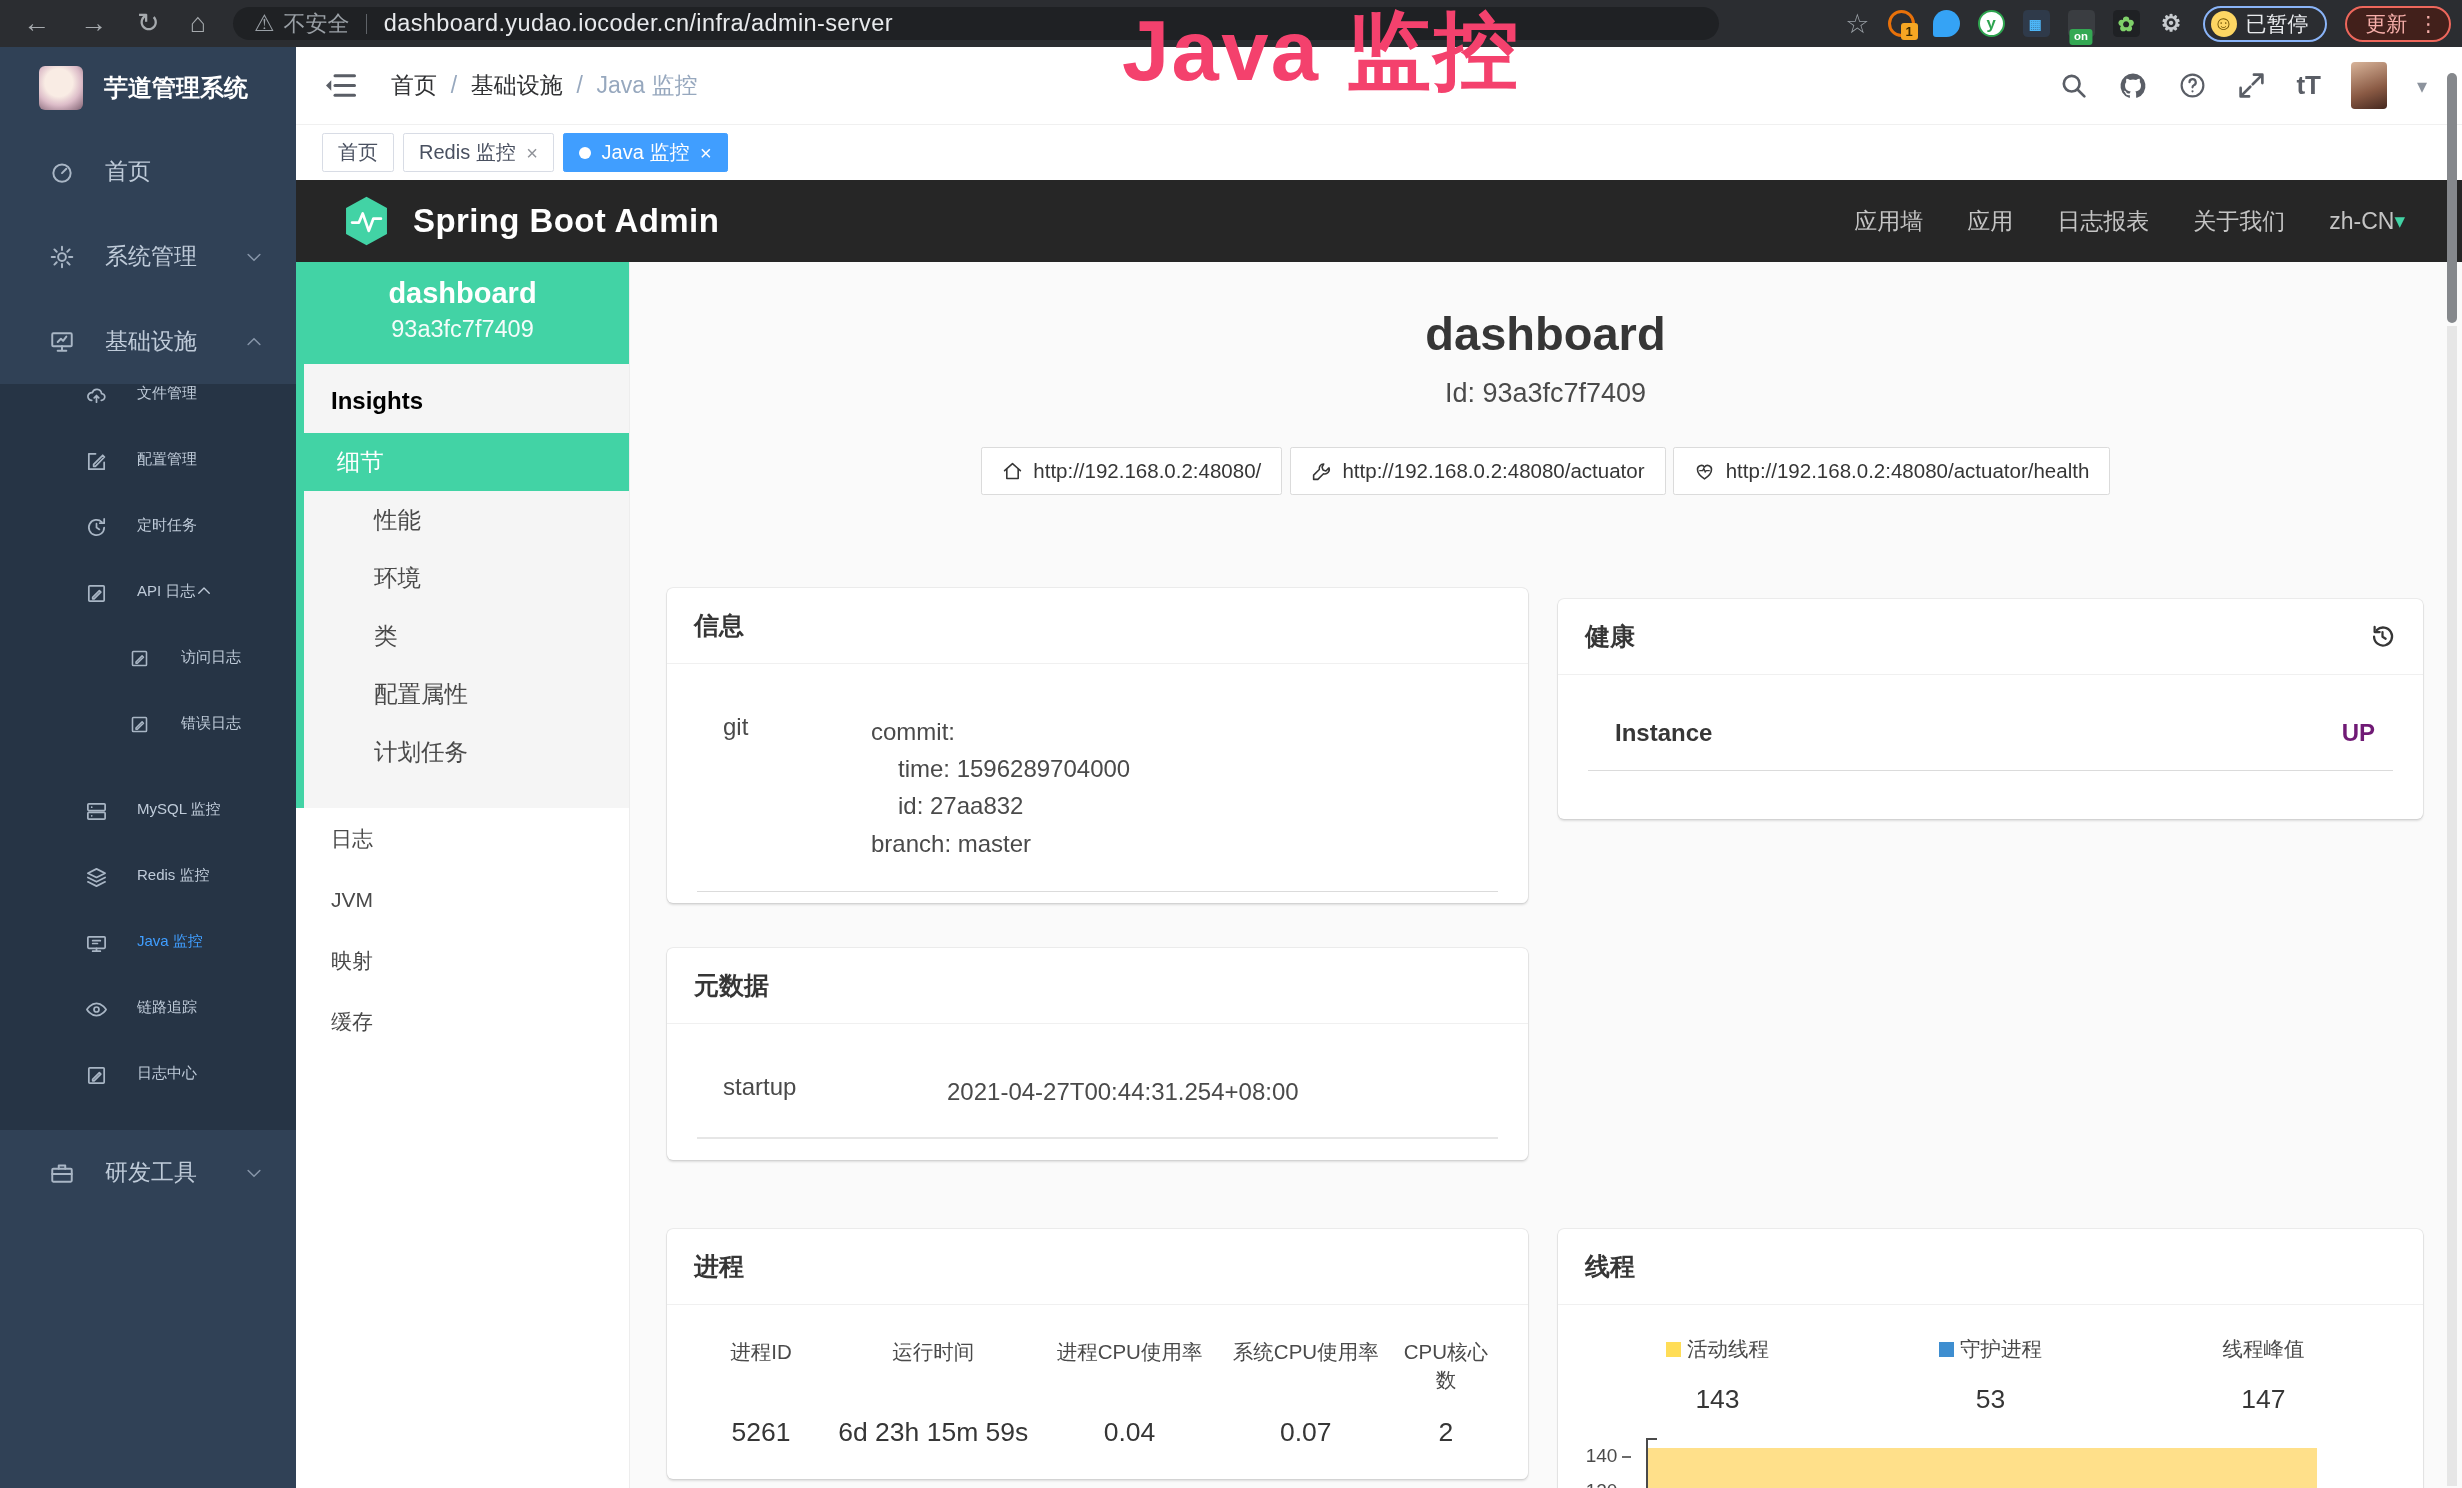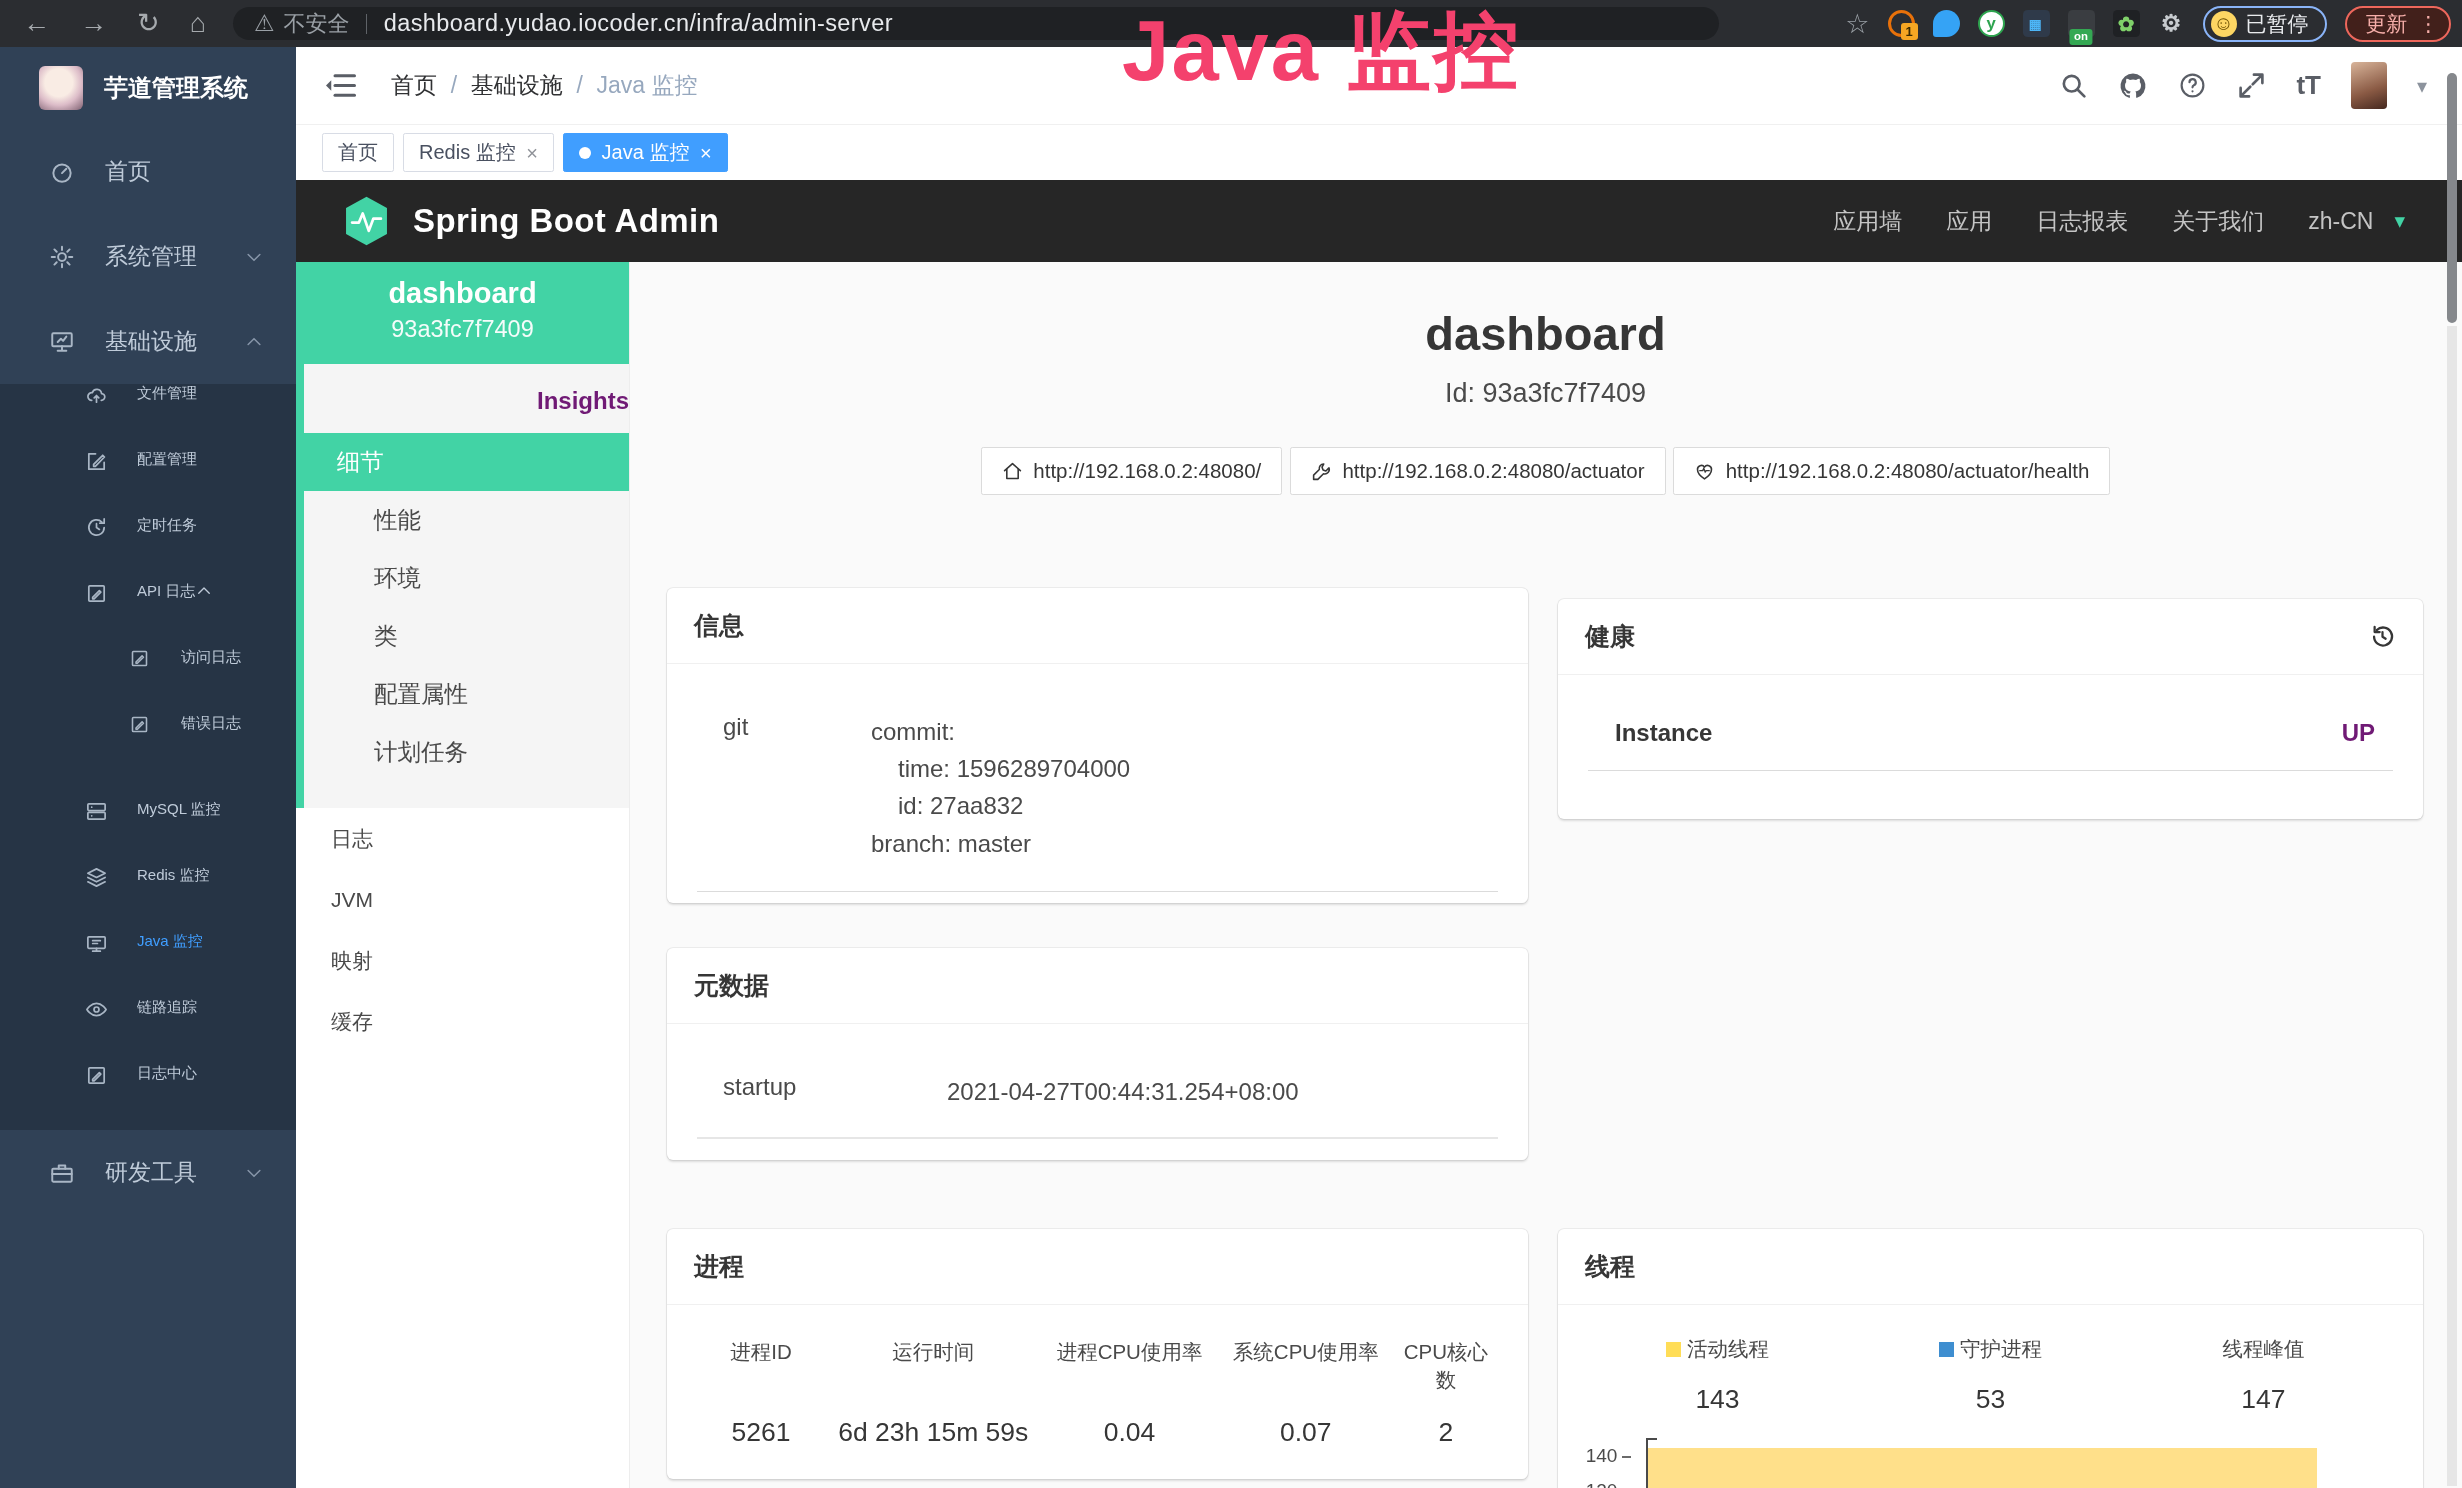--- a/index.html
+++ b/index.html
@@ -71,30 +71,30 @@
   .tag.active { background:#409eff; border-color:#409eff; color:#fff; }
   .tag.active .dot { display:inline-block; }
   .tag.active .close { color:#fff; }
 
   
   .sba-header { position:absolute; left:296px; top:180px; width:2167px; height:82px; background:#262626; display:flex; align-items:center; z-index:3; }
   .sba-logo { margin-left:47px; display:flex; }
   .sba-brand { margin-left:23px; color:#fff; font-size:33px; font-weight:bold; letter-spacing:0.4px; cursor:pointer; }
   .sba-nav { margin-left:auto; display:flex; align-items:center; gap:44px; padding-right:58px; }
   .sba-nav .sba-link { color:#c4c4c4; font-size:23px; cursor:pointer; }
-  .sba-lang { display:flex; align-items:center; gap:21px; color:#c4c4c4; font-size:23px; cursor:pointer; }
+  .sba-lang { display:flex; align-items:center; gap:0; color:#c4c4c4; font-size:23px; cursor:pointer; }
   .sba-lang .gcaret { color:#42d3a5; font-size:21px; }
 
   
   .inst-sidebar { position:absolute; left:296px; top:262px; width:334px; height:1227px; background:#fff; border-right:0.8px solid #ededed; z-index:2; }
   .inst-head { height:102px; background:#42d3a5; color:#fff; text-align:center; padding-top:15px; cursor:pointer; }
   .inst-name { font-size:29px; font-weight:600; }
   .inst-id { font-size:23.5px; margin-top:6px; opacity:.95; }
   .insights-group { border-left:8.3px solid #42d3a5; background:#f5f5f5; padding-bottom:27px; }
-  .group-label { font-size:24px; font-weight:bold; color:#701a75; padding:23px 0 18px 27px;text-align:right; }
+  .group-label { font-size:24px; font-weight:bold; color:#000000; padding:23px 0 18px 27px; }
   .g-item { height:58px; display:flex; align-items:center; padding-left:70px; font-size:23.5px; color:#4a4a4a; cursor:pointer; }
   .g-item.active { background:#42d3a5; color:#fff; margin-left:-8.3px; padding-left:41px; }
   .p-item { height:61px; display:flex; align-items:center; padding-left:35px; font-size:21px; color:#4a4a4a; cursor:pointer; background:#fff; }
 
   
   .content { position:absolute; left:629px; top:262px; width:1833px; height:1227px; background:#fafafa; z-index:1; }
   .main-title { text-align:center; margin-top:44px; font-size:47px; font-weight:bold; color:#363636; }
   .main-id { text-align:center; margin-top:16.7px; font-size:27px; color:#4a4a4a; }
   .chips { display:flex; justify-content:center; gap:7.6px; margin-top:38px; }
   .chip { display:inline-flex; align-items:center; gap:10.6px; background:#fff; border:0.8px solid #dbdbdb; border-radius:2.3px; padding:11.4px 20px; font-size:20.5px; color:#363636; cursor:pointer; }

